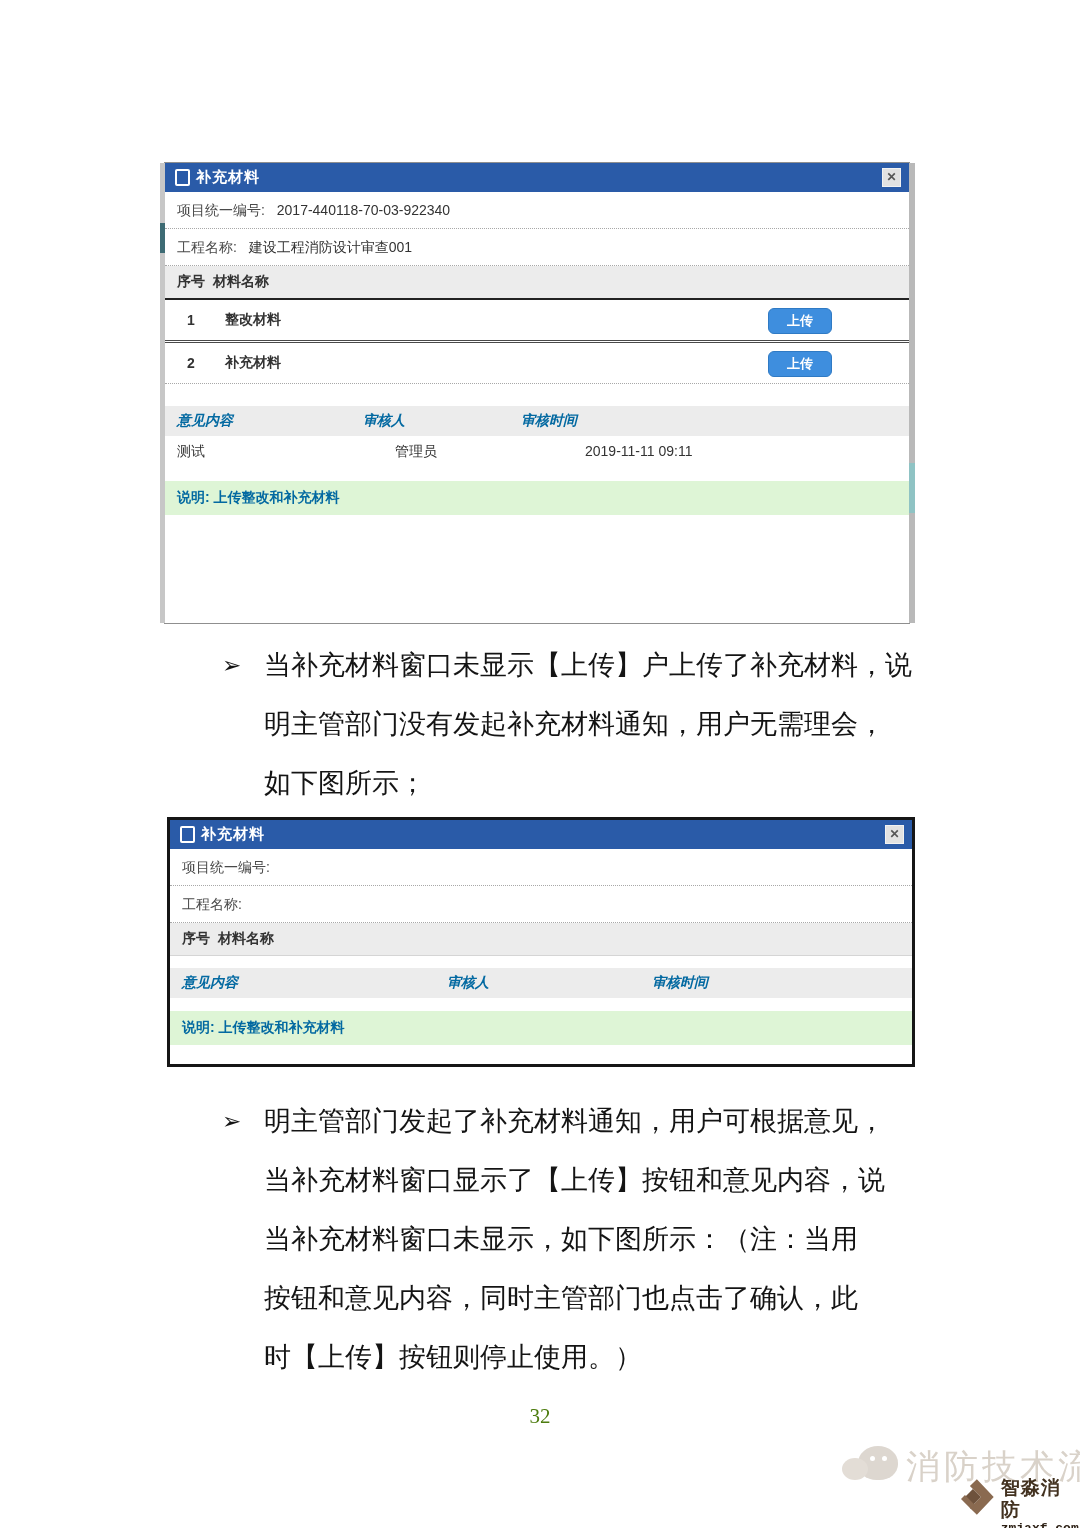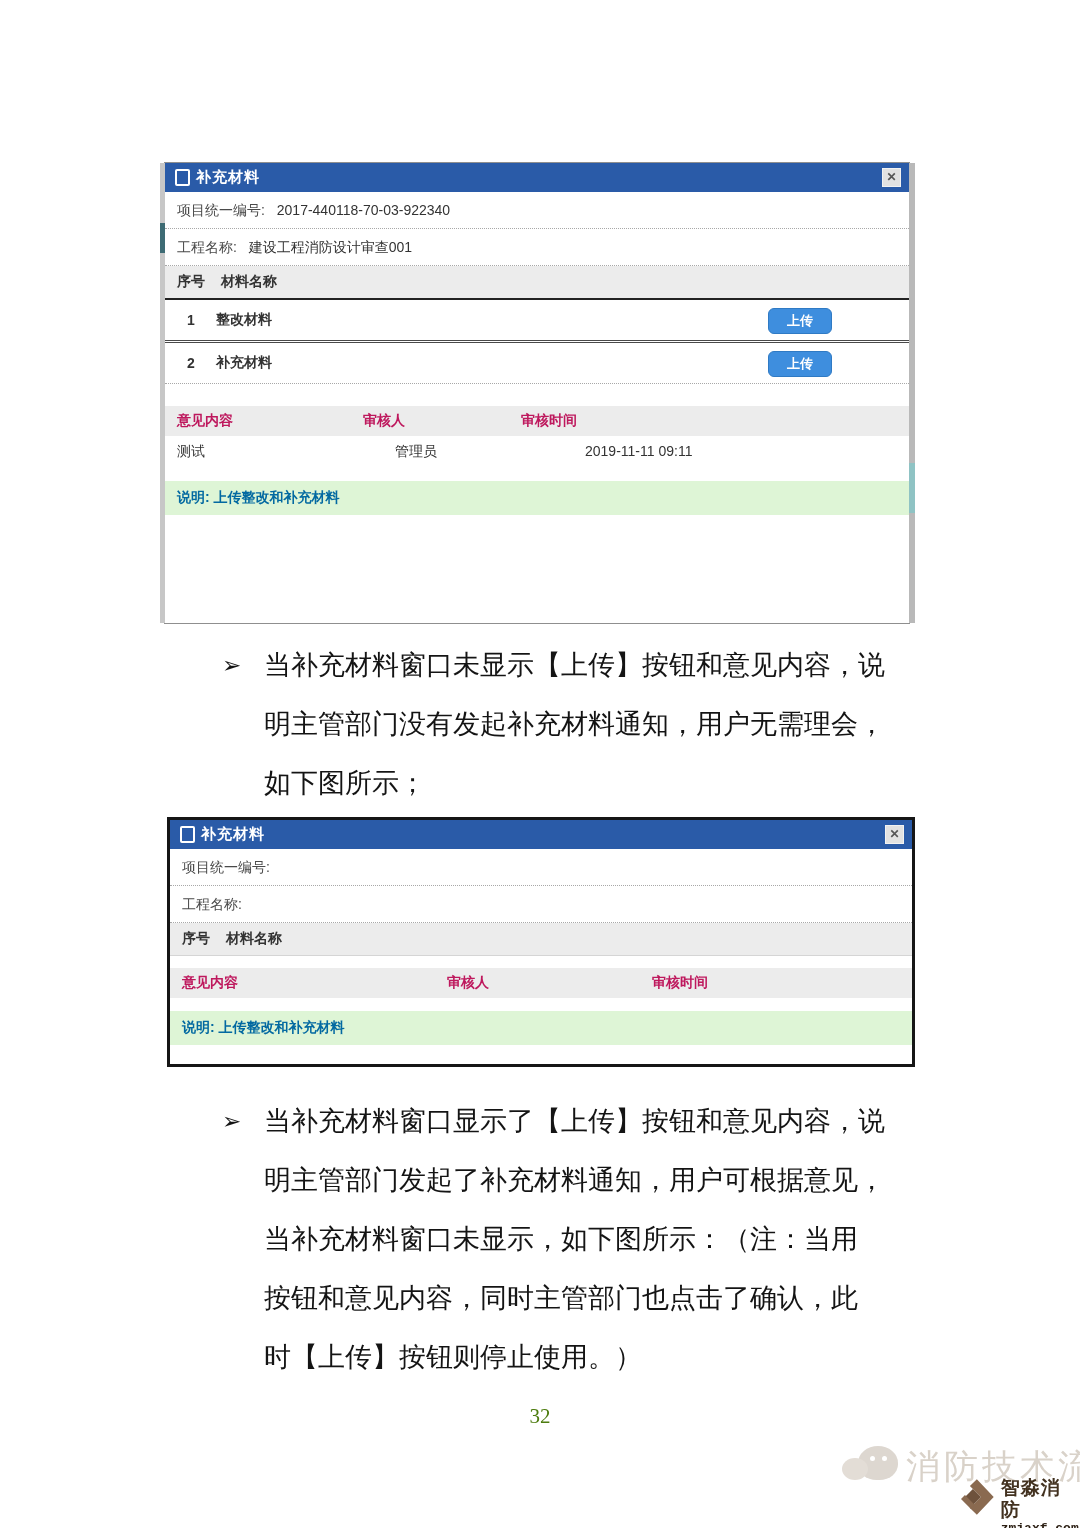--- a/index.html
+++ b/index.html
@@ -22,32 +22,32 @@
   .dlg-title{font-weight:bold;font-size:15px;letter-spacing:1px;}
   .close-btn{position:absolute;right:8px;top:5px;width:17px;height:17px;background:#e2e2e2;
     border:1px solid #f2f2f2;color:#555;font-size:12px;line-height:16px;text-align:center;
     font-weight:bold;cursor:pointer;}
   .info-row{padding:10px 12px 8px;font-size:14px;color:#4a4a4a;border-bottom:1px dotted #a8a8a8;}
   .info-row .lbl{margin-right:8px;}
   .info-row .val{color:#333;}
   .seq-band{background:#ececec;padding:7px 12px;font-weight:bold;color:#333;font-size:14px;}
   .seq-band.dark-border{border-bottom:2px solid #222;}
   .seq-band.light-border{border-bottom:1px solid #d5d5d5;}
-  .seq-band .lbl2{margin-left:12px;}
+  .seq-band .lbl2{margin-left:4px;}
   .material-row{position:relative;height:40px;display:flex;align-items:center;
     font-size:14px;color:#333;font-weight:bold;}
   .material-row .num{padding-left:22px;width:28px;}
-  .material-row .mname{margin-left:1px;}
+  .material-row .mname{margin-left:10px;}
   .material-row.first{border-bottom:3px double #4a4a4a;}
   .material-row.second{border-bottom:1px dotted #a8a8a8;}
   .upload-btn{position:absolute;right:77px;top:8px;width:62px;height:24px;background:#3e8ede;
     border:1px solid #2f7ac4;border-radius:6px;color:#fff;font-size:13px;font-weight:bold;
     text-align:center;line-height:23px;cursor:pointer;}
   .gap22{height:22px;} .gap14{height:13px;} .gap12{height:12px;}
-  .opinion-header{background:#ececec;display:flex;font-weight:bold;font-size:14px;color:#be185d;padding:6px 0;}
+  .opinion-header{background:#ececec;display:flex;font-weight:bold;font-size:14px;color:#0369a1;padding:6px 0;font-style:italic;}
   .opinion-row{display:flex;font-size:14px;color:#333;padding:7px 0;gap:32px;}
   #modal1 .c1{width:198px;padding-left:12px;box-sizing:border-box;}
   #modal1 .c2{width:158px;}
   #modal1 .c3{flex:1;}
   #modal2 .c1{width:277px;padding-left:12px;box-sizing:border-box;}
   #modal2 .c2{width:205px;}
   #modal2 .c3{flex:1;}
   .note-band{background:#def5d6;padding:8px 12px;font-weight:bold;font-size:14px;color:#0369a1;}
   
   .para{position:absolute;left:222px;width:730px;font-family:"Liberation Serif",serif;
@@ -122,21 +122,21 @@
     <span class="c3">2019-11-11 09:11</span>
   </div>
 
   <div class="gap14"></div>
 
   <div class="note-band">说明: 上传整改和补充材料</div>
 </div>
 
 <div class="para" id="para1">
   <span class="bullet">➢</span>
-  <div class="para-line">当补充材料窗口未显示【上传】按钮和意见内容，说</div>
+  <div class="para-line">当补充材料窗口未显示【上传】户上传了补充材料，说</div>
   <div class="para-line">明主管部门没有发起补充材料通知，用户无需理会，</div>
   <div class="para-line">如下图所示；</div>
 </div>
 
 <div class="modal" id="modal2">
   <div class="titlebar">
     <span class="doc-icon"></span>
     <span class="dlg-title">补充材料</span>
     <span class="close-btn">✕</span>
   </div>
@@ -161,22 +161,22 @@
     <span class="c3">审核时间</span>
   </div>
 
   <div class="gap14"></div>
 
   <div class="note-band">说明: 上传整改和补充材料</div>
 </div>
 
 <div class="para" id="para2">
   <span class="bullet">➢</span>
+  <div class="para-line">明主管部门发起了补充材料通知，用户可根据意见，</div>
   <div class="para-line">当补充材料窗口显示了【上传】按钮和意见内容，说</div>
-  <div class="para-line">明主管部门发起了补充材料通知，用户可根据意见，</div>
   <div class="para-line">当补充材料窗口未显示，如下图所示：（注：当用</div>
   <div class="para-line">按钮和意见内容，同时主管部门也点击了确认，此</div>
   <div class="para-line">时【上传】按钮则停止使用。）</div>
 </div>
 
 <div class="page-num">32</div>
 
 <div class="watermark">
   <span class="wechat-icon">
     <span class="wc-big"></span>

